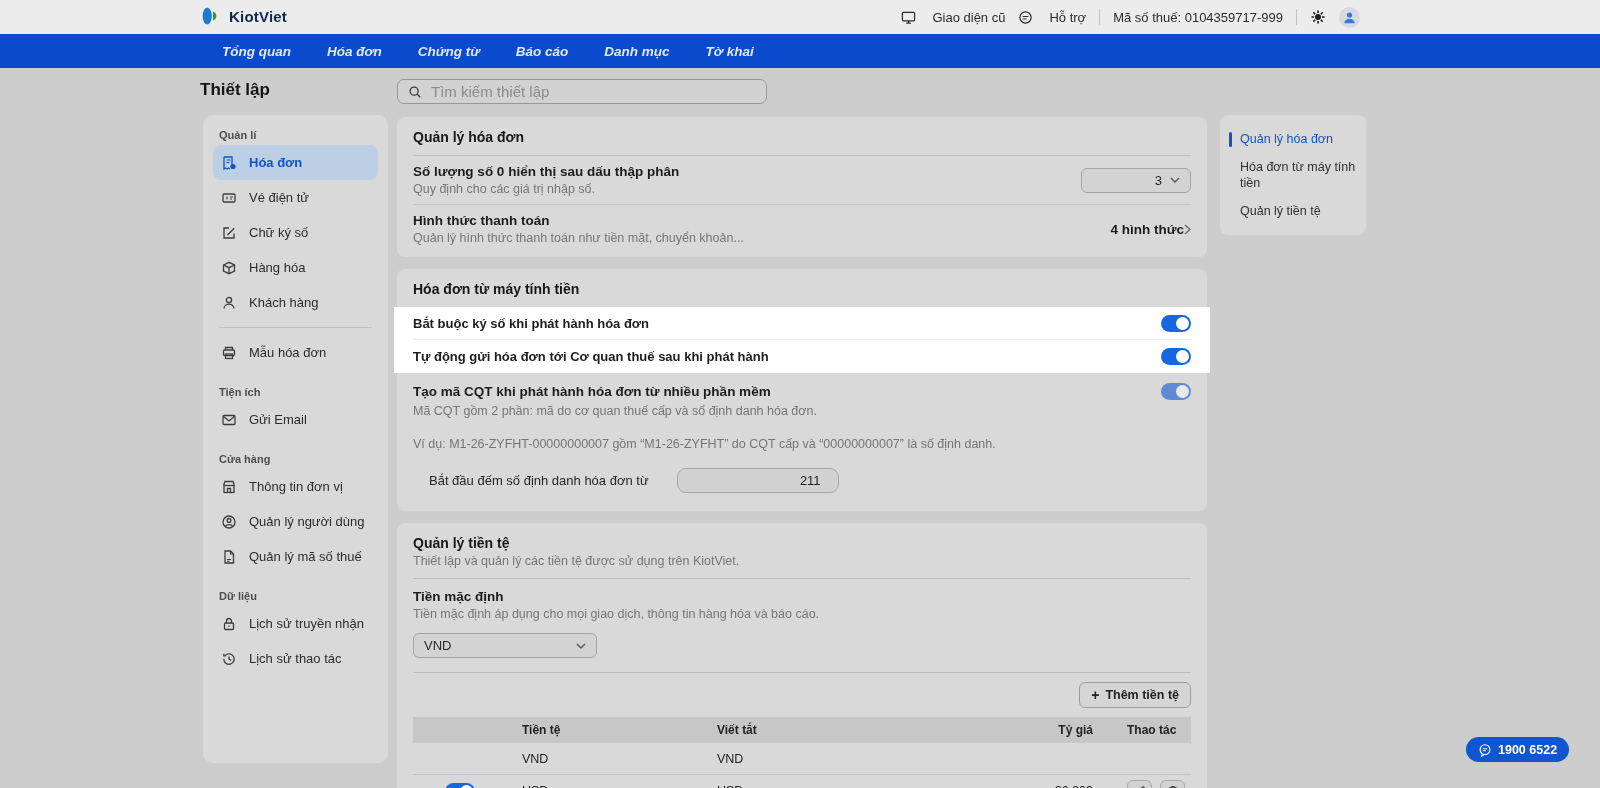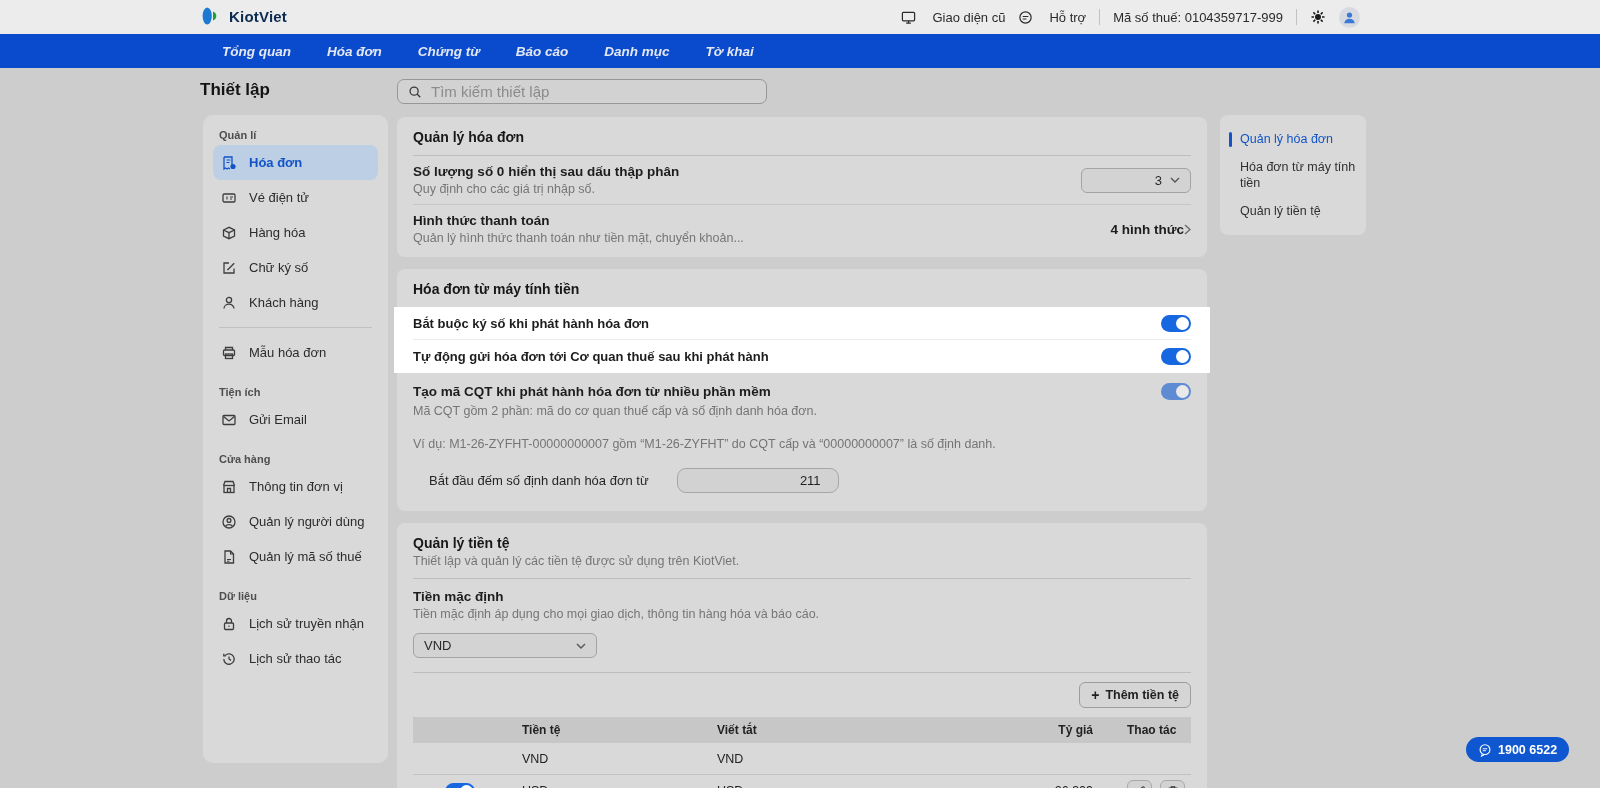--- a/index.html
+++ b/index.html
@@ -184,35 +184,35 @@
         <rect x="2" y="4" width="12" height="8" rx="1.2"></rect>
           <path d="M6 6.5 v3 M9 7 h3 M9 9 h2" stroke-width="1.1"></path>
       </svg>
     </span>
     <span>Vé điện tử</span>
   </div>
 
   <div class="side-item">
     <span class="si">
       <svg width="16" height="16" viewBox="0 0 16 16" fill="none" stroke="#3d3d3d" stroke-width="1.3">
+        <path d="M13 8.5 V13 H3 V3 H8"></path>
+          <path d="M7 9.5 L13.2 3.3 M7 9.5 L6.4 10.2"></path>
+      </svg>
+    </span>
+    <span>Chữ ký số</span>
+  </div>
+
+  <div class="side-item">
+    <span class="si">
+      <svg width="16" height="16" viewBox="0 0 16 16" fill="none" stroke="#3d3d3d" stroke-width="1.3">
         <path d="M2.5 5 L8 2.3 L13.5 5 V11 L8 13.7 L2.5 11 Z"></path>
           <path d="M2.5 5 L8 7.7 L13.5 5 M8 7.7 V13.7"></path>
       </svg>
     </span>
     <span>Hàng hóa</span>
-  </div>
-
-  <div class="side-item">
-    <span class="si">
-      <svg width="16" height="16" viewBox="0 0 16 16" fill="none" stroke="#3d3d3d" stroke-width="1.3">
-        <path d="M13 8.5 V13 H3 V3 H8"></path>
-          <path d="M7 9.5 L13.2 3.3 M7 9.5 L6.4 10.2"></path>
-      </svg>
-    </span>
-    <span>Chữ ký số</span>
   </div>
 
   <div class="side-item">
     <span class="si">
       <svg width="16" height="16" viewBox="0 0 16 16" fill="none" stroke="#3d3d3d" stroke-width="1.3">
         <circle cx="8" cy="5" r="2.6"></circle>
           <path d="M3 13.5 a5 4.4 0 0 1 10 0"></path>
       </svg>
     </span>
     <span>Khách hàng</span>

